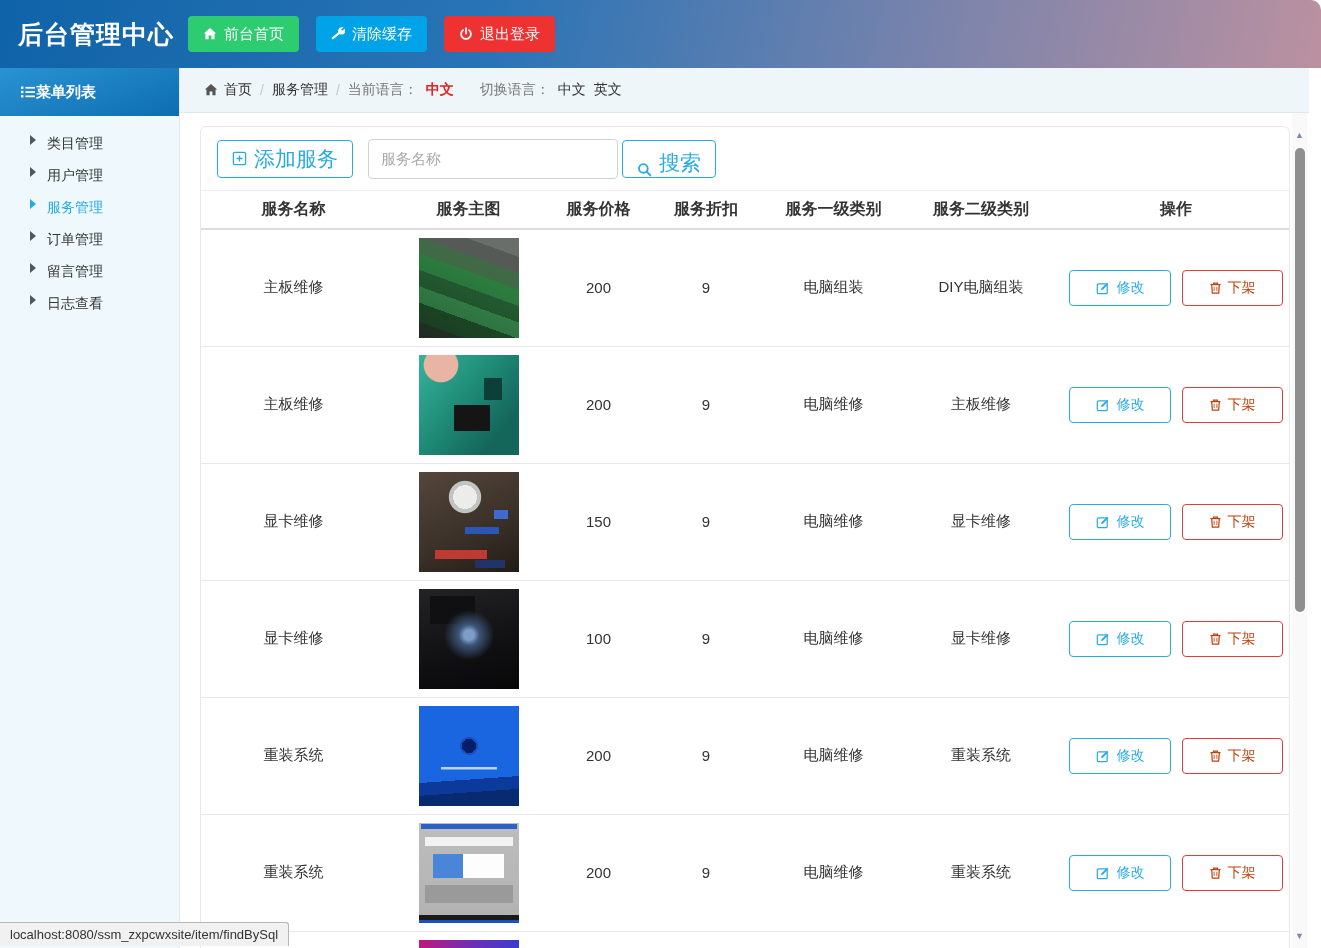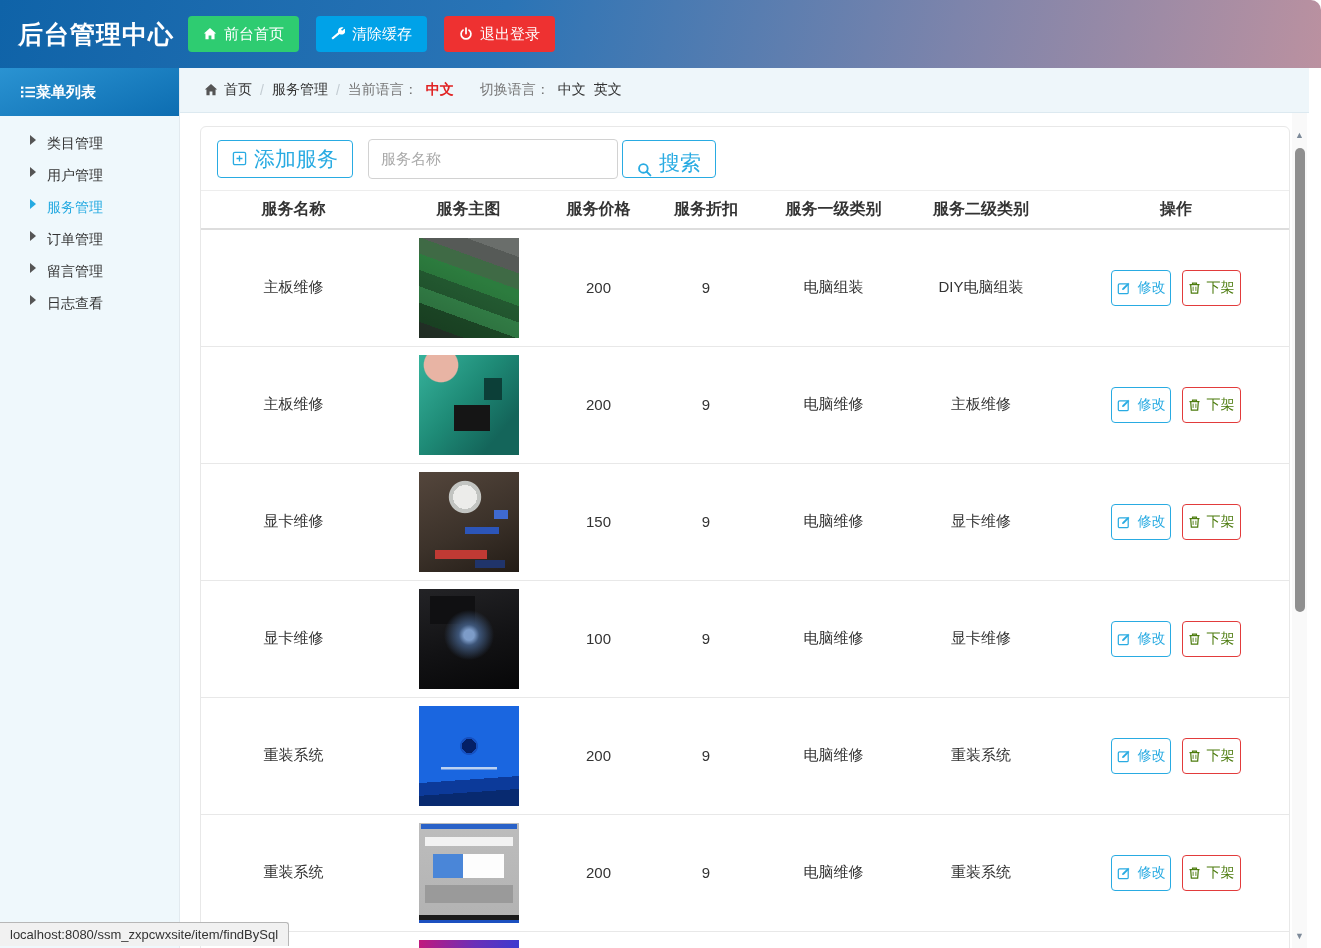--- a/index.html
+++ b/index.html
@@ -66,24 +66,24 @@
 
   table.services { width:100%; border-collapse:collapse; table-layout:fixed; }
   col.c-name{width:185px} col.c-img{width:165px} col.c-price{width:95px}
   col.c-disc{width:120px} col.c-cat1{width:135px} col.c-cat2{width:160px}
   col.c-ops{width:230px}
   table.services th { height:38px; font-size:16px; color:#333; font-weight:bold;
     text-align:center; border-bottom:2px solid #dddddd; }
   table.services td { height:117px; text-align:center; vertical-align:middle;
     font-size:15px; color:#333; border-bottom:1px solid #e8e8e8; }
   .thumb { width:100px; height:100px; margin:0 auto; background:#888; }
-  .op-btn { display:inline-flex; align-items:center; gap:6px; height:36px; padding:0 5px;
+  .op-btn { display:inline-flex; align-items:center; gap:6px; height:36px; padding:0 26px;
     background:#fff; border-radius:4px; font-size:14px; cursor:pointer; font-family:inherit; }
   .op-edit { border:1px solid #29abe2; color:#29abe2; margin-right:6px; }
-  .op-remove { border:1px solid #e23b3b; color:#4d7c0f; }
+  .op-remove { border:1px solid #e23b3b; color:#c2410c; }
 
   
   .statusbar { position:absolute; left:0; bottom:2px; height:24px; background:#f1f1f1;
     border:1px solid #b7b7b7; border-left:none; border-bottom:none;
     border-top-right-radius:3px; display:flex; align-items:center; padding:0 10px;
     font-size:13px; color:#333; z-index:40; }
 
   
   .scrollbar { position:absolute; right:14px; top:113px; bottom:0; width:15px;
     background:#f9f9f9; z-index:30; }

